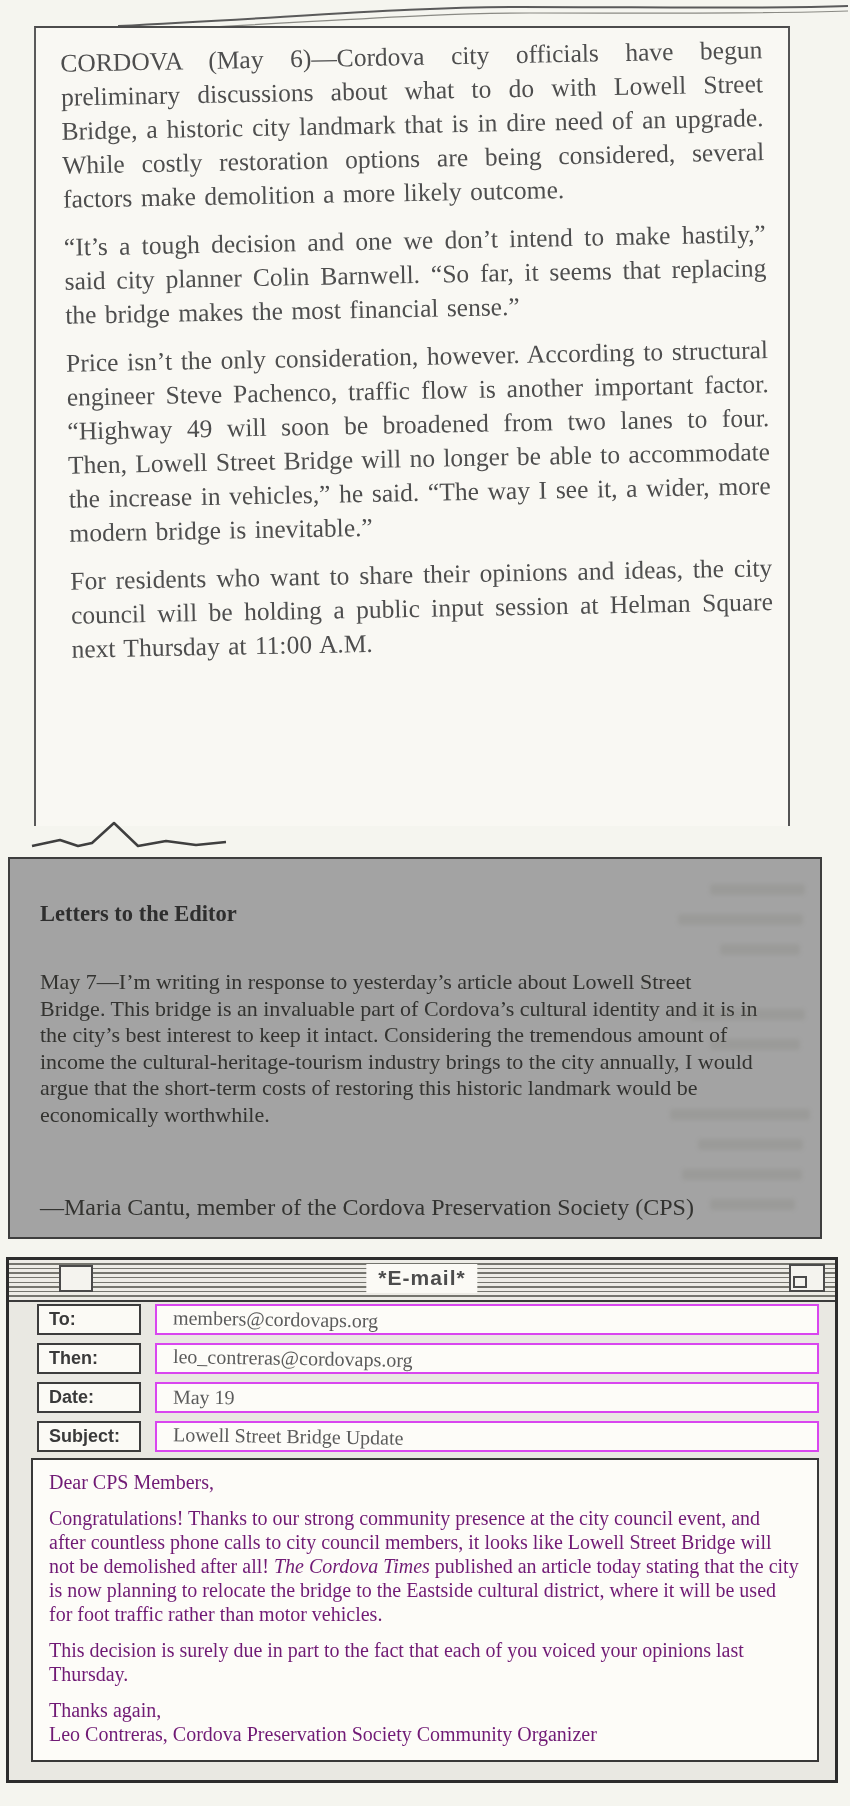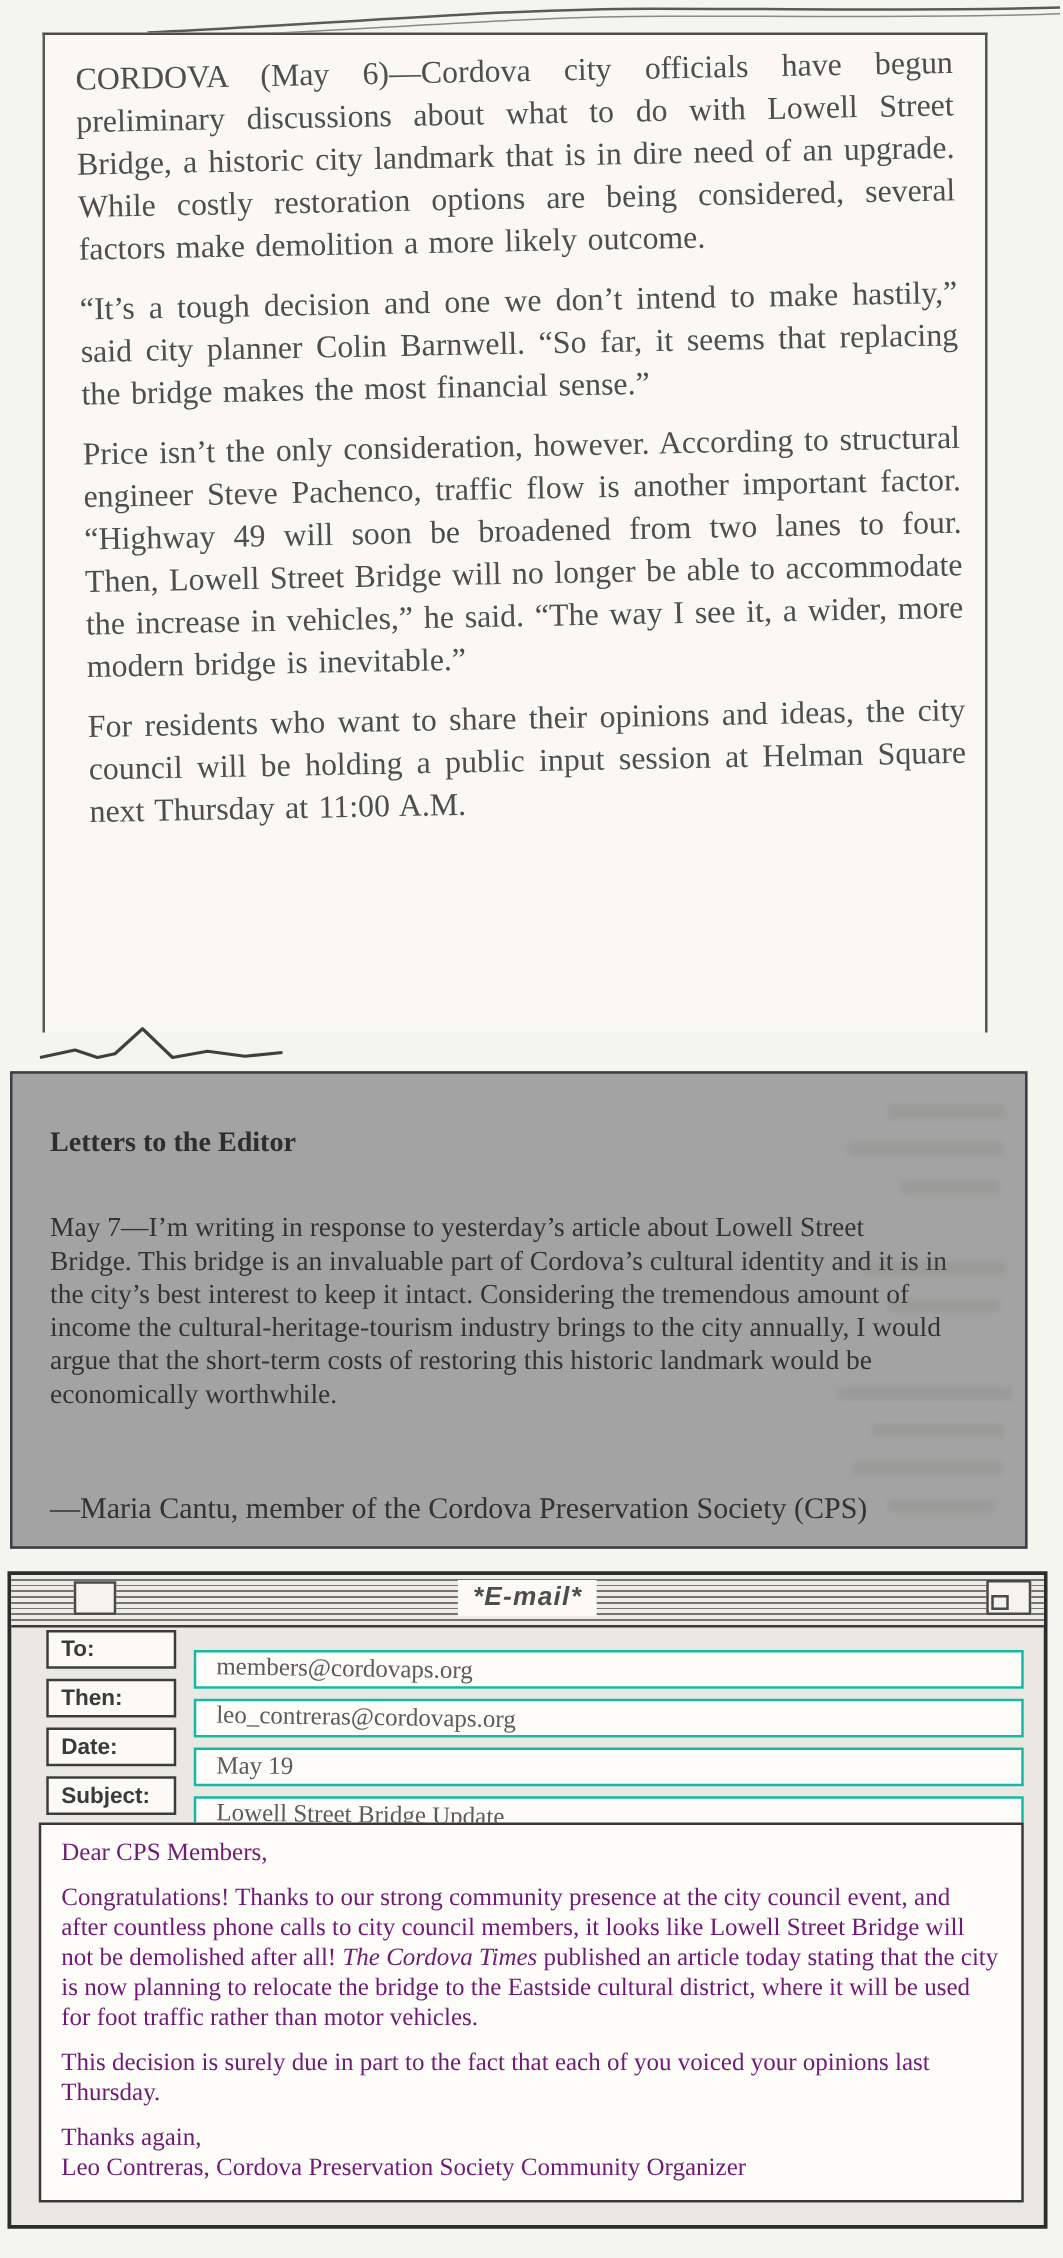--- a/index.html
+++ b/index.html
@@ -68,21 +68,20 @@
     background:repeating-linear-gradient(to bottom,#edece6 0px,#edece6 3.2px,#75756e 3.2px,#75756e 4.6px);
     border-bottom:2px solid #3a3a3a;
   }
   .title-plate{
     position:absolute;left:50%;top:4px;transform:translateX(-50%);
     background:#fbfaf5;
     padding:2px 12px 3px 12px;
     font-family:"Liberation Sans", sans-serif;
     font-weight:bold;font-size:21px;color:#4d4d4d;
     letter-spacing:1px;
-    font-style:italic;
   }
   .win-btn-left{
     position:absolute;left:50px;top:5px;width:34px;height:27px;
     background:#f4f3ee;border:2px solid #4a4a4a;box-sizing:border-box;
   }
   .win-btn-right{
     position:absolute;right:10px;top:4px;width:36px;height:28px;
     background:#f4f3ee;border:2px solid #4a4a4a;box-sizing:border-box;
   }
   .win-btn-right .inner{
@@ -93,23 +92,23 @@
   .row-to{top:44px}.row-from{top:83px}.row-date{top:122px}.row-subject{top:161px}
   .field-label{
     position:absolute;left:28px;width:104px;height:31px;
     background:#fbfaf5;border:2.5px solid #3c3c3c;box-sizing:border-box;
     display:flex;align-items:center;padding-left:10px;
     font-family:"Liberation Sans", sans-serif;font-weight:bold;
     font-size:18px;color:#3a3a3a;
   }
   .field-input{
     position:absolute;left:146px;right:16px;height:31px;
-    background:#fdfcf8;border:2px solid #14b8a6;box-sizing:border-box;
+    background:#fdfcf8;border:2px solid #d946ef;box-sizing:border-box;
     display:flex;align-items:center;padding-left:16px;
-    font-size:20px;color:#5b5b5b;margin-top:16px;
+    font-size:20px;color:#5b5b5b;
   }
   .field-input span{display:inline-block;transform:rotate(0.9deg);}
   .row-date .field-input span{transform:rotate(0.4deg);}
   .email-body-box{
     position:absolute;left:22px;right:16px;top:198px;height:304px;
     background:#fdfcf8;border:2.5px solid #383838;box-sizing:border-box;
     padding:10px 16px 0 16px;
     color:#701a75;
   }
   .email-body-box p{

